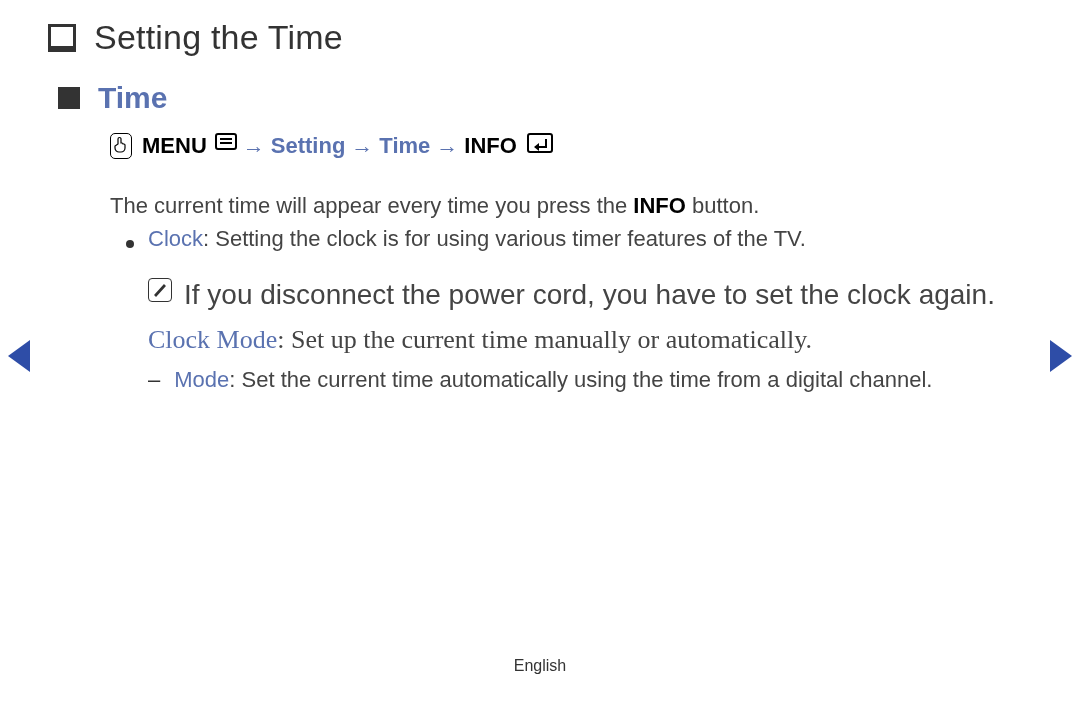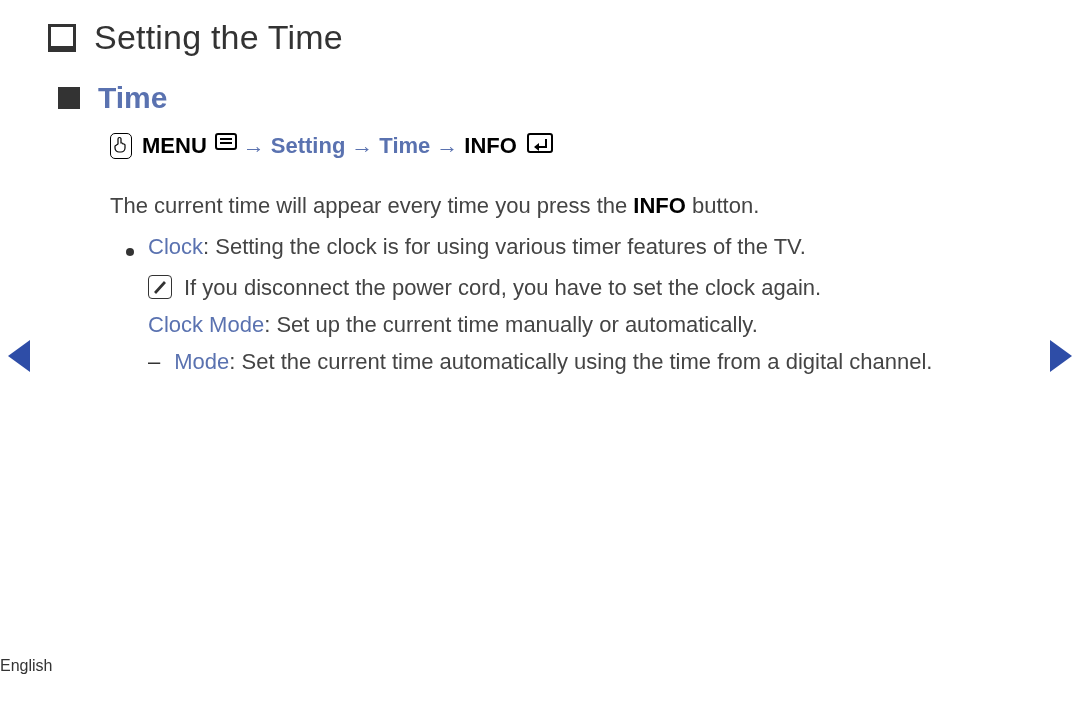--- a/index.html
+++ b/index.html
@@ -17,34 +17,34 @@
   .menupath .arrow { font-weight: 700; color: #5a72b0; }
   .hand-icon { width: 22px; height: 26px; border: 1.6px solid #000; border-radius: 5px; display: inline-flex; align-items: flex-start; justify-content: center; margin-right: 4px; position: relative; }
   .hand-icon svg { margin-top: 2px; }
   .menu-glyph { display: inline-block; border: 2px solid #000; border-radius: 3px; width: 22px; height: 17px; vertical-align: -1px; margin-left: 2px; position: relative; }
   .menu-glyph::before { content:""; position:absolute; left:3px; right:3px; top:3px; height:2px; background:#000; box-shadow: 0 4px 0 #000; }
   .enter-glyph { display: inline-block; border: 2px solid #000; border-radius: 3px; width: 26px; height: 20px; vertical-align: -3px; margin-left: 4px; position: relative; }
   .enter-glyph::before { content:""; position:absolute; right:4px; top:4px; width:2px; height:7px; background:#000; }
   .enter-glyph::after { content:""; position:absolute; right:4px; top:11px; width:12px; height:2px; background:#000; }
   .enter-glyph .ah { position:absolute; left:5px; top:8px; width:0; height:0; border-top:4px solid transparent; border-bottom:4px solid transparent; border-right:5px solid #000; }
   .body-text { margin-left: 62px; font-size: 22px; line-height: 1.5; color: #444; }
-  .p1 { margin-bottom: 8px; }
+  .p1 { }
   .bullet-row { display: flex; gap: 14px; margin-left: 78px; font-size: 22px; line-height: 1.5; color: #444; margin-bottom: 4px; align-items: center; }
   .bullet-dot { flex: 0 0 auto; margin-top: 11px; width: 8px; height: 8px; background: #333; border-radius: 50%; }
   .bullet-body { flex: 1 1 auto; }
   .term { color: #5a72b0; font-weight: 400; }
-  .note-row { display: flex; gap: 12px; margin-left: 100px; margin-top: 8px; margin-bottom: 4px; font-size: 22px; line-height: 1.5; color: #444; }
+  .note-row { display: flex; gap: 12px; margin-left: 100px; margin-top: 19px; margin-bottom: 4px; font-size: 28px; line-height: 1.5; color: #444; }
   .note-icon { width: 24px; height: 24px; border: 1.6px solid #333; border-radius: 4px; display: inline-flex; align-items: center; justify-content: center; flex: 0 0 auto; margin-top: 4px; }
-  .sub-row { margin-left: 100px; font-size: 22px; line-height: 1.5; color: #444; margin-bottom: 4px; }
+  .sub-row { margin-left: 100px; font-size: 26px; line-height: 1.5; color: #444; margin-bottom: 4px; font-family: Liberation Serif, serif; }
   .dash-row { display: flex; gap: 14px; margin-left: 100px; font-size: 22px; line-height: 1.5; color: #444; max-width: 860px; }
   .dash { flex: 0 0 auto; font-weight: 400; color: #333; }
   .nav-left, .nav-right { position: absolute; top: 340px; width: 0; height: 0; border-top: 16px solid transparent; border-bottom: 16px solid transparent; cursor: pointer; }
   .nav-left { left: 8px; border-right: 22px solid #2e4da7; }
   .nav-right { right: 8px; border-left: 22px solid #2e4da7; }
-  .footer-lang { position: absolute; bottom: 30px; left: 0; right: 0; font-size: 16px; color: #333; }
+  .footer-lang { position: absolute; bottom: 30px; left: 0; right: 0; text-align: center; font-size: 16px; color: #333; }
   .bold-inline { font-weight: 700; color: #000; }
 </style>
 </head>
 <body>
 
 <div class="page">
 
   <div class="h1-row">
     <span class="h1-icon"></span>
     <span class="h1-text">Setting the Time</span>

